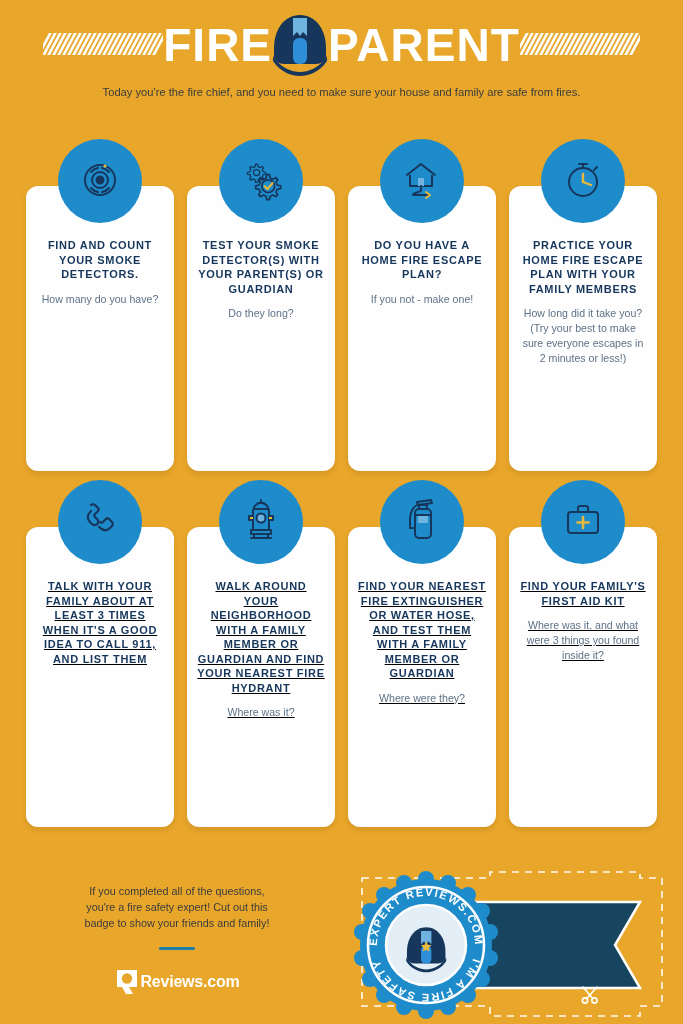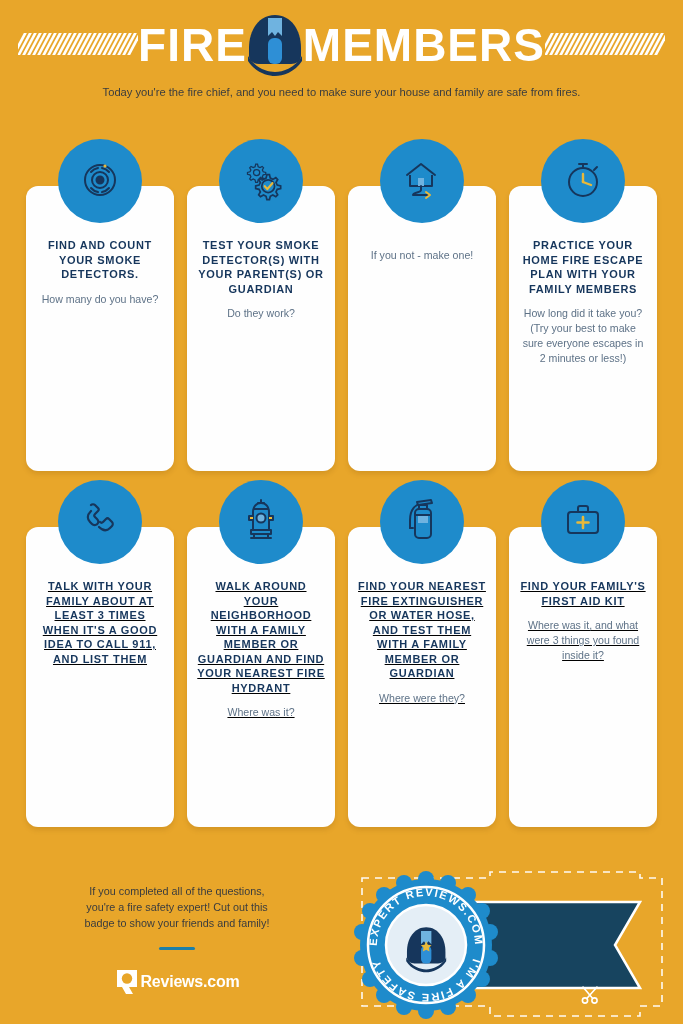--- a/index.html
+++ b/index.html
@@ -111,21 +111,21 @@
 
     <span class="helmet">
       <svg viewBox="0 0 60 66" width="60" height="66">
         <path d="M30 3 C14 3 4 18 4 36 L4 44 C4 49 9 52 14 52 L46 52 C51 52 56 49 56 44 L56 36 C56 18 46 3 30 3 Z" fill="#16365C"></path>
         <path d="M3 44 C10 56 22 60 30 60 C38 60 50 56 57 44 L57 49 C50 60 38 64 30 64 C22 64 10 60 3 49 Z" fill="#16365C"></path>
         <path d="M23 6 L37 6 L37 24 L33 20 L30 24 L27 20 L23 24 Z" fill="#6FB3E0"></path>
         <rect x="23" y="26" width="14" height="26" rx="6" fill="#2E8FD6"></rect>
       </svg>
     </span>
 
-    <span class="title-text title-right">MEMBERS</span>
+    <span class="title-text title-right">PARENT</span>
 
     <div class="dashes" id="dash-right">
         <i style="left: 0px;"></i>
         <i style="left: 5px;"></i>
         <i style="left: 10px;"></i>
         <i style="left: 15px;"></i>
         <i style="left: 20px;"></i>
         <i style="left: 25px;"></i>
         <i style="left: 30px;"></i>
         <i style="left: 35px;"></i>
@@ -187,37 +187,38 @@
           <g transform="translate(16,16) scale(0.85)">
             <path d="M14 2 l3 0 1 4 3 1.5 3.5-2 2.2 2.2-2 3.5 1.5 3 4 1 0 3-4 1-1.5 3 2 3.5-2.2 2.2-3.5-2-3 1.5-1 4-3 0-1-4-3-1.5-3.5 2-2.2-2.2 2-3.5-1.5-3-4-1 0-3 4-1 1.5-3-2-3.5 2.2-2.2 3.5 2 3-1.5z"></path>
             <circle cx="15.5" cy="15.5" r="7.5"></circle>
             <path d="M11.5 15.5 l3 3.5 6-7" stroke="#E8B93A" stroke-width="2.6" stroke-linecap="round" stroke-linejoin="round"></path>
           </g>
         </svg>
       </span>
     </div>
     <div class="card">
       <h3>TEST YOUR SMOKE DETECTOR(S) WITH YOUR PARENT(S) OR GUARDIAN</h3>
-      <p>Do they work?</p>
+      <p>Do they long?</p>
     </div>
   </div>
 
   <div class="card-wrap">
     <div class="circle">
       <span>
         <svg width="46" height="46" viewBox="0 0 46 46" fill="none" stroke="#16365C" stroke-width="2">
           <path d="M8 19 L22 8 L36 19" stroke-linecap="round" stroke-linejoin="round"></path>
           <path d="M11 19 L11 30 L33 30 L33 19" stroke-linejoin="round"></path>
           <rect x="19" y="22" width="6" height="8" fill="#6FB3E0" stroke="none"></rect>
           <path d="M22 30 L22 34 C22 37 14 36 14 39 L30 39" stroke-linecap="round" stroke-linejoin="round"></path>
           <path d="M27 36 L31 39 L27 42" stroke="#E8B93A" stroke-width="2" stroke-linecap="round" stroke-linejoin="round" fill="none"></path>
         </svg>
       </span>
     </div>
     <div class="card">
+      <h3>DO YOU HAVE A HOME FIRE ESCAPE PLAN?</h3>
       <p>If you not - make one!</p>
     </div>
   </div>
 
   <div class="card-wrap">
     <div class="circle">
       <span>
         <svg width="44" height="44" viewBox="0 0 44 44" fill="none" stroke="#16365C" stroke-width="2">
           <circle cx="22" cy="25" r="14"></circle>
           <path d="M18 7 L26 7" stroke-linecap="round"></path>

